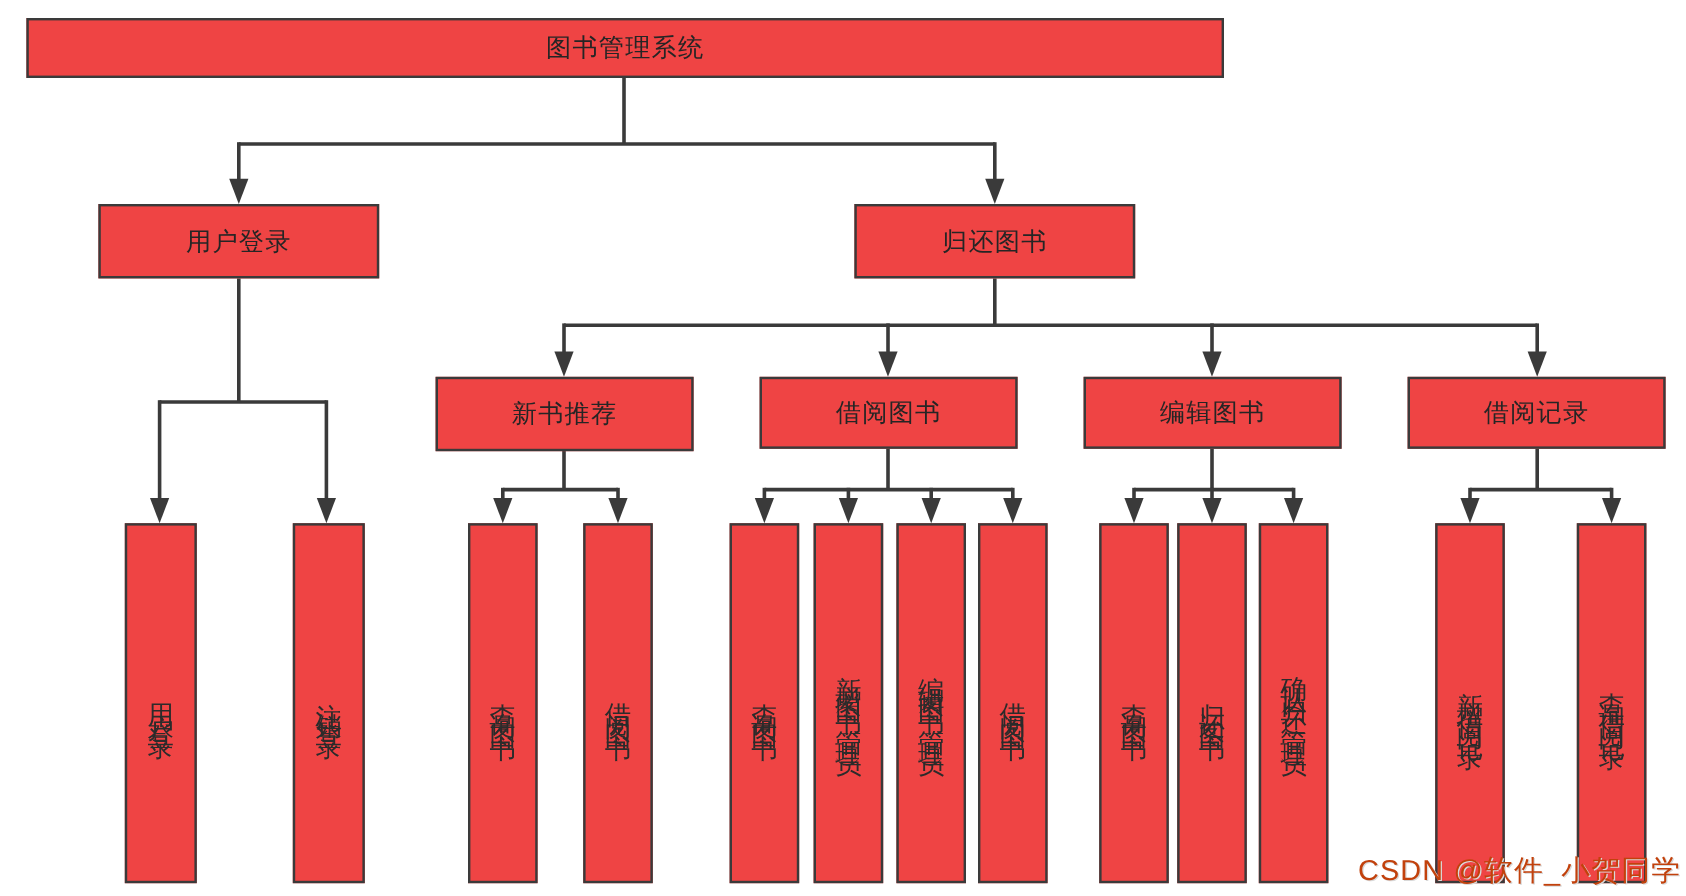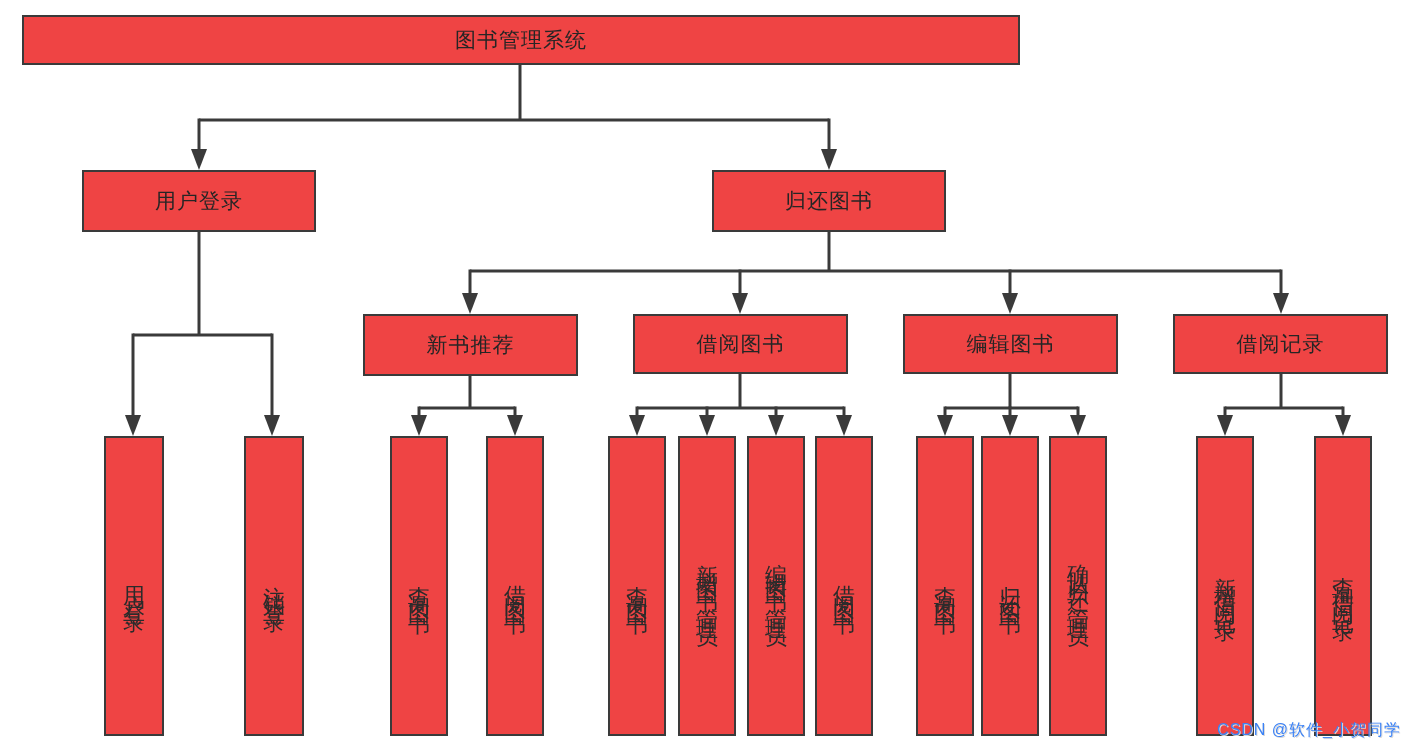--- a/index.html
+++ b/index.html
@@ -24,22 +24,22 @@
   .leaf span{
     writing-mode:vertical-rl;
     letter-spacing:9px;
     font-size:22px;
     line-height:1;
     color:#2b2b2b;
   }
   .watermark{
     position:absolute;
     right:4px;bottom:6px;
-    color:#3b82f6;
-    font-size:16px;
+    color:#c2410c;
+    font-size:24px;
     letter-spacing:1px;
     text-shadow:1px 1px 0 #d9d9d9;
   }
 </style>
 </head>
 <body>
 
 <div class="stage">
 
   <svg class="wires" id="wires" viewBox="0 0 1405 747">

